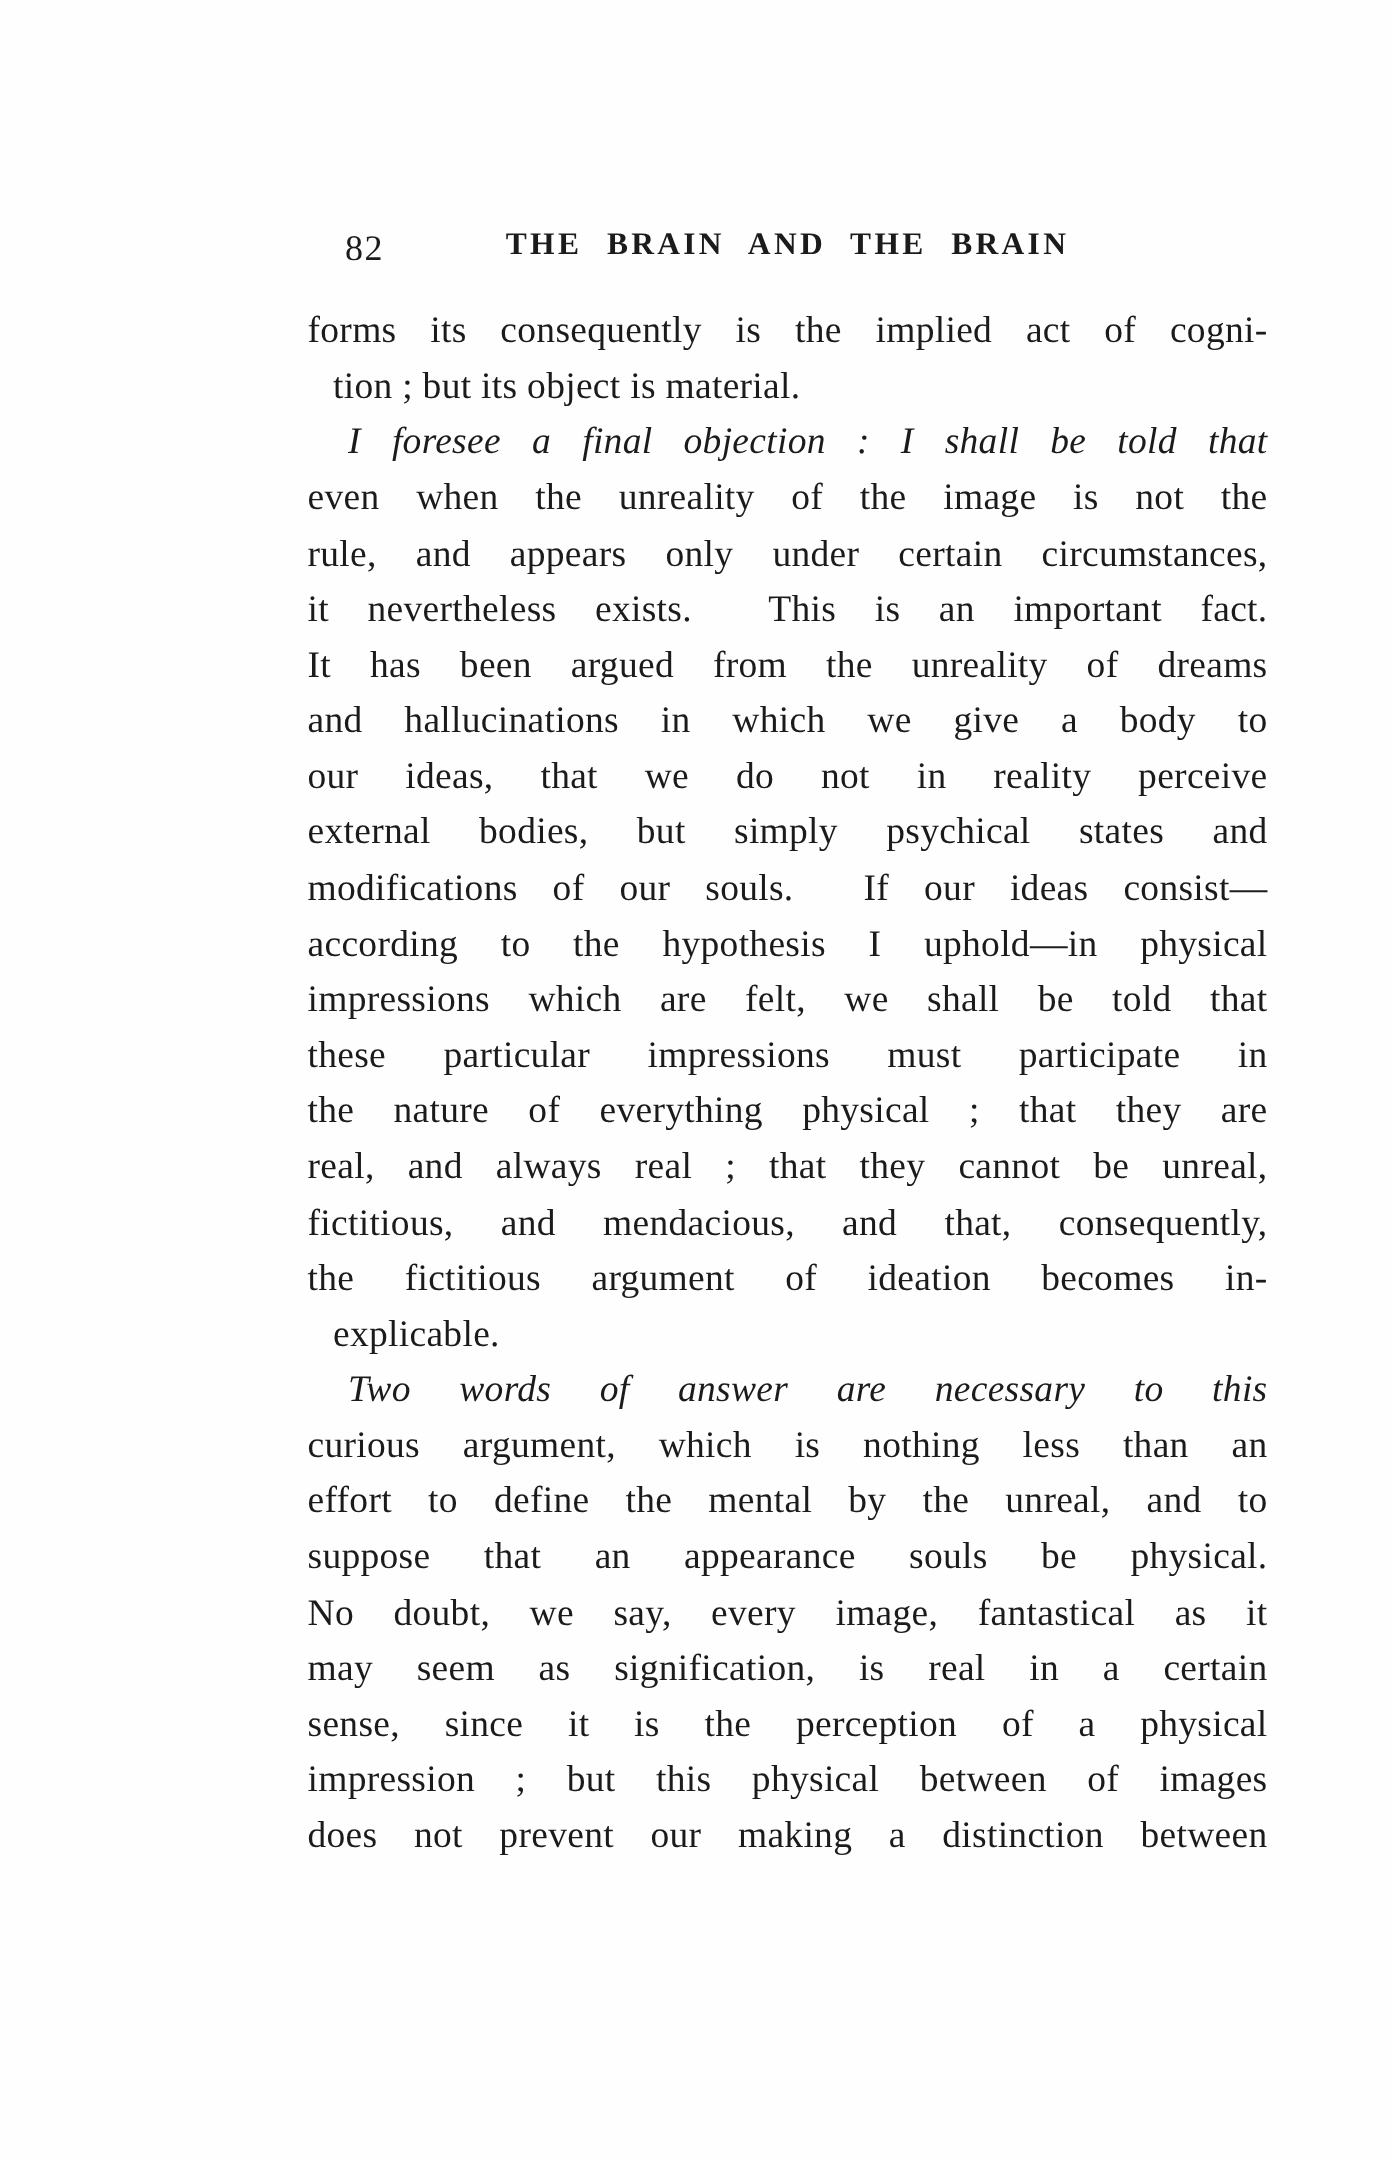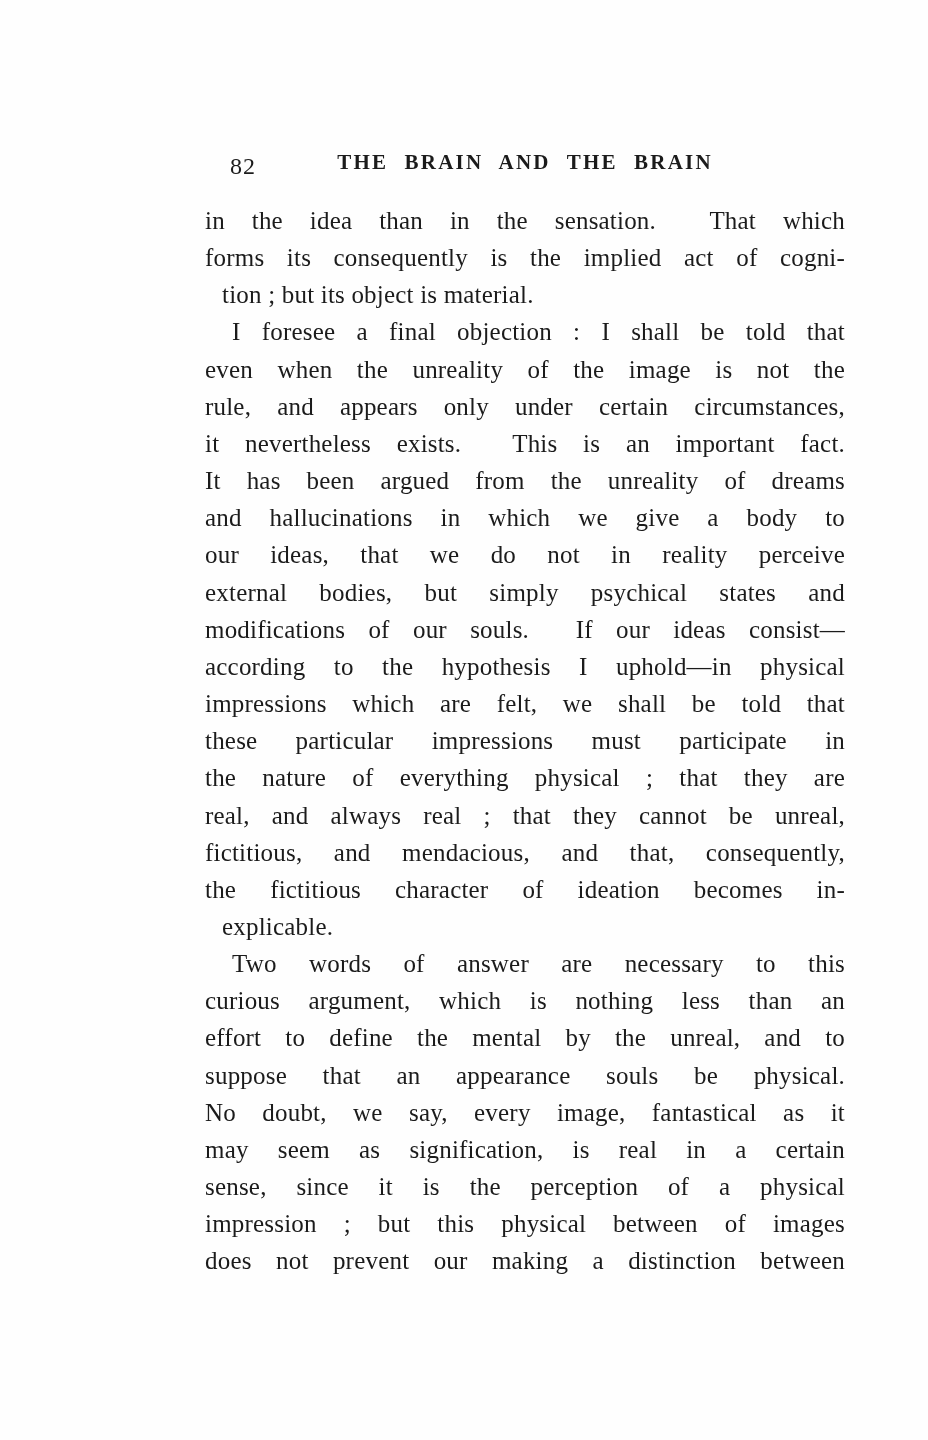--- a/index.html
+++ b/index.html
@@ -52,51 +52,51 @@
     text-align-last: justify;
     white-space: pre-wrap;
     letter-spacing: 0.2px;
   }
   .line.no-stretch {
     text-align-last: left;
     margin-left: 17px;
   }
   .line.indent {
     text-indent: 27px;
+    font-style: italic;
   }
 </style>
 </head>
 <body>
 
 <div class="page">
   <div class="column">
     <div class="header">
       <span class="pagenum">82</span>
       <div class="running-head">THE BRAIN AND THE BRAIN</div>
     </div>
     <div class="body-text" id="body-text">
-        <div class="line">in the idea than in the sensation.  That which</div>
         <div class="line">forms its consequently is the implied act of cogni-</div>
         <div class="line no-stretch">tion ; but its object is material.</div>
         <div class="line indent">I foresee a final objection : I shall be told that</div>
         <div class="line">even when the unreality of the image is not the</div>
         <div class="line">rule, and appears only under certain circumstances,</div>
         <div class="line">it nevertheless exists.  This is an important fact.</div>
         <div class="line">It has been argued from the unreality of dreams</div>
         <div class="line">and hallucinations in which we give a body to</div>
         <div class="line">our ideas, that we do not in reality perceive</div>
         <div class="line">external bodies, but simply psychical states and</div>
         <div class="line">modifications of our souls.  If our ideas consist—</div>
         <div class="line">according to the hypothesis I uphold—in physical</div>
         <div class="line">impressions which are felt, we shall be told that</div>
         <div class="line">these particular impressions must participate in</div>
         <div class="line">the nature of everything physical ; that they are</div>
         <div class="line">real, and always real ; that they cannot be unreal,</div>
         <div class="line">fictitious, and mendacious, and that, consequently,</div>
-        <div class="line">the fictitious character of ideation becomes in-</div>
+        <div class="line">the fictitious argument of ideation becomes in-</div>
         <div class="line no-stretch">explicable.</div>
         <div class="line indent">Two words of answer are necessary to this</div>
         <div class="line">curious argument, which is nothing less than an</div>
         <div class="line">effort to define the mental by the unreal, and to</div>
         <div class="line">suppose that an appearance souls be physical.</div>
         <div class="line">No doubt, we say, every image, fantastical as it</div>
         <div class="line">may seem as signification, is real in a certain</div>
         <div class="line">sense, since it is the perception of a physical</div>
         <div class="line">impression ; but this physical between of images</div>
         <div class="line">does not prevent our making a distinction between</div>

